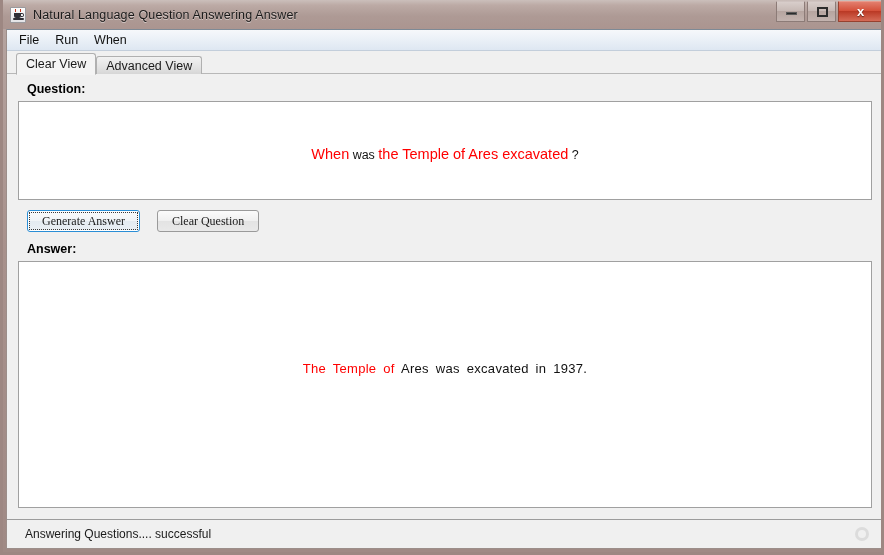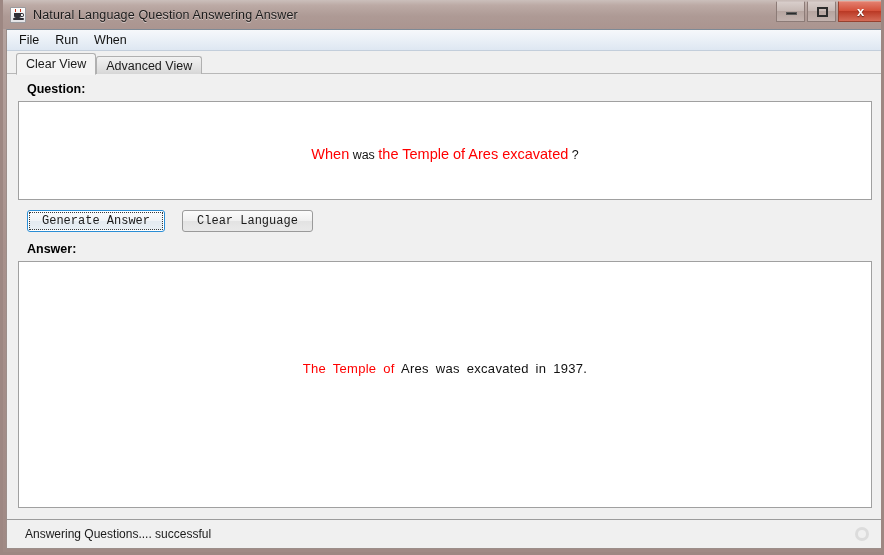--- a/index.html
+++ b/index.html
@@ -294,21 +294,21 @@
 
   
   #button-row {
     display: flex;
     align-items: center;
     margin: 8px 0 0 9px;
     flex: 0 0 auto;
     height: 26px;
   }
   .push-button {
-    font-family: Liberation Mono, monospace;
+    font-family: Liberation Serif, serif;
     font-size: 12px;
     color: #1a1a1a;
     height: 22px;
     line-height: 20px;
     padding: 0 14px;
     box-sizing: border-box;
     border: 1px solid #9a9a9a;
     border-radius: 3px;
     background: linear-gradient(to bottom,#fbfbfb 0%, #f0f0f0 48%, #e3e3e3 52%, #e9e9e9 100%);
     cursor: default;
@@ -408,21 +408,21 @@
           <span class="tok-red">When</span><span class="tok-plain"> was </span><span class="tok-red">the Temple of Ares excavated</span><span class="tok-plain"> ?</span>
         </div>
       </div>
 
       <div id="button-row">
         <div class="push-button focused" id="generate-answer-button">
           <span class="focus-ring"></span>
           <span>Generate Answer</span>
         </div>
         <div class="push-button" id="clear-question-button">
-          <span>Clear Language</span>
+          <span>Clear Question</span>
         </div>
       </div>
 
       <div class="section-label">Answer:</div>
 
       <div class="text-panel" id="answer-panel">
         <div class="centered-line" id="answer-text">
           <span class="tok-red">The  Temple  of</span><span class="tok-plain">  Ares  was  excavated  in  1937.</span>
         </div>
       </div>

